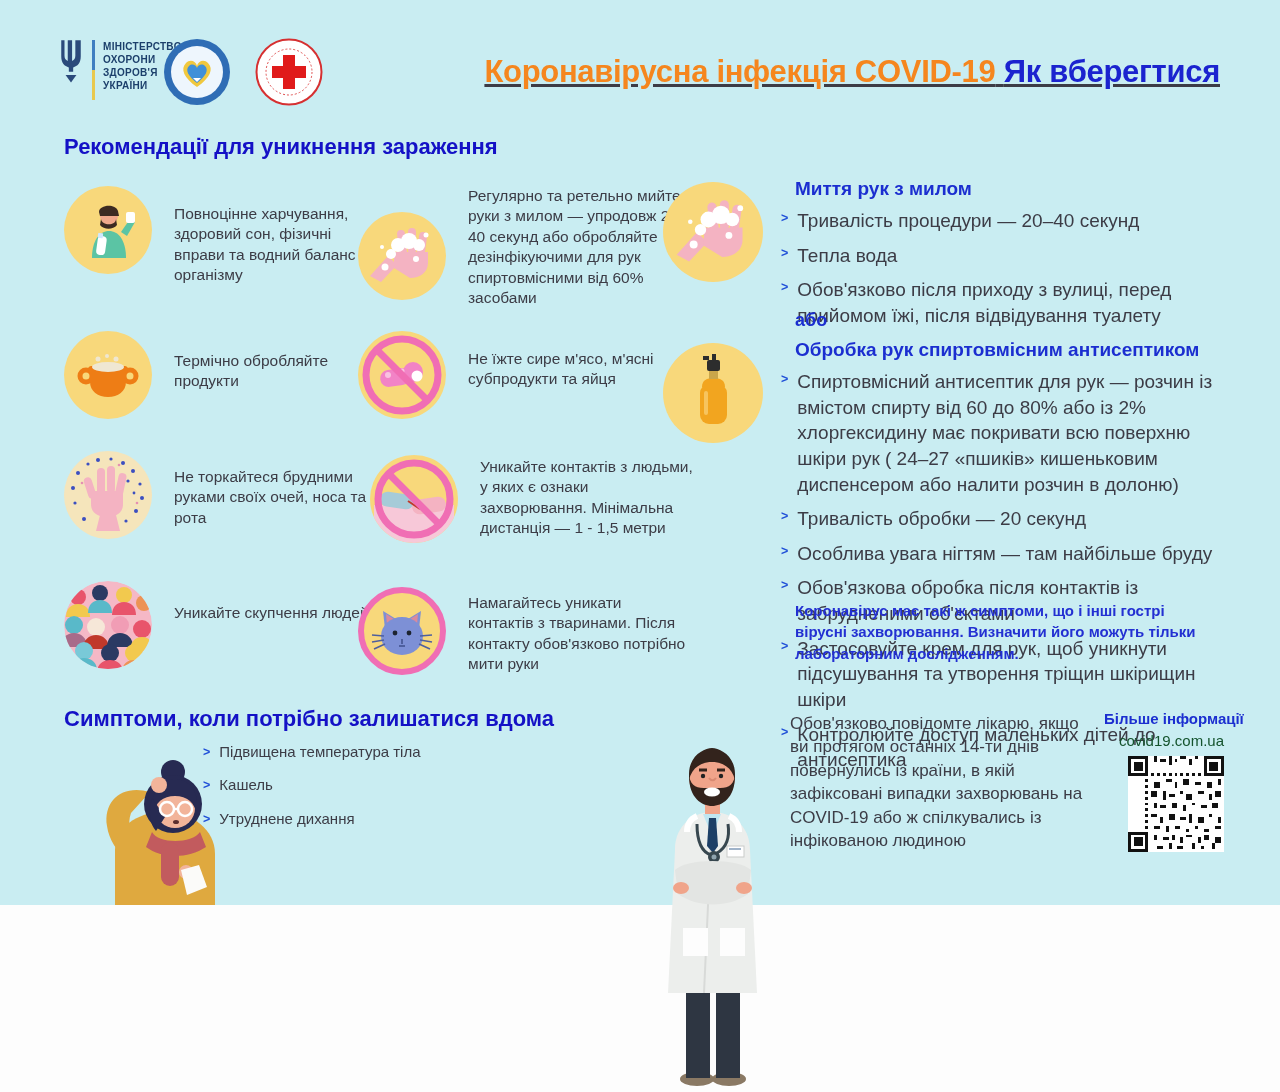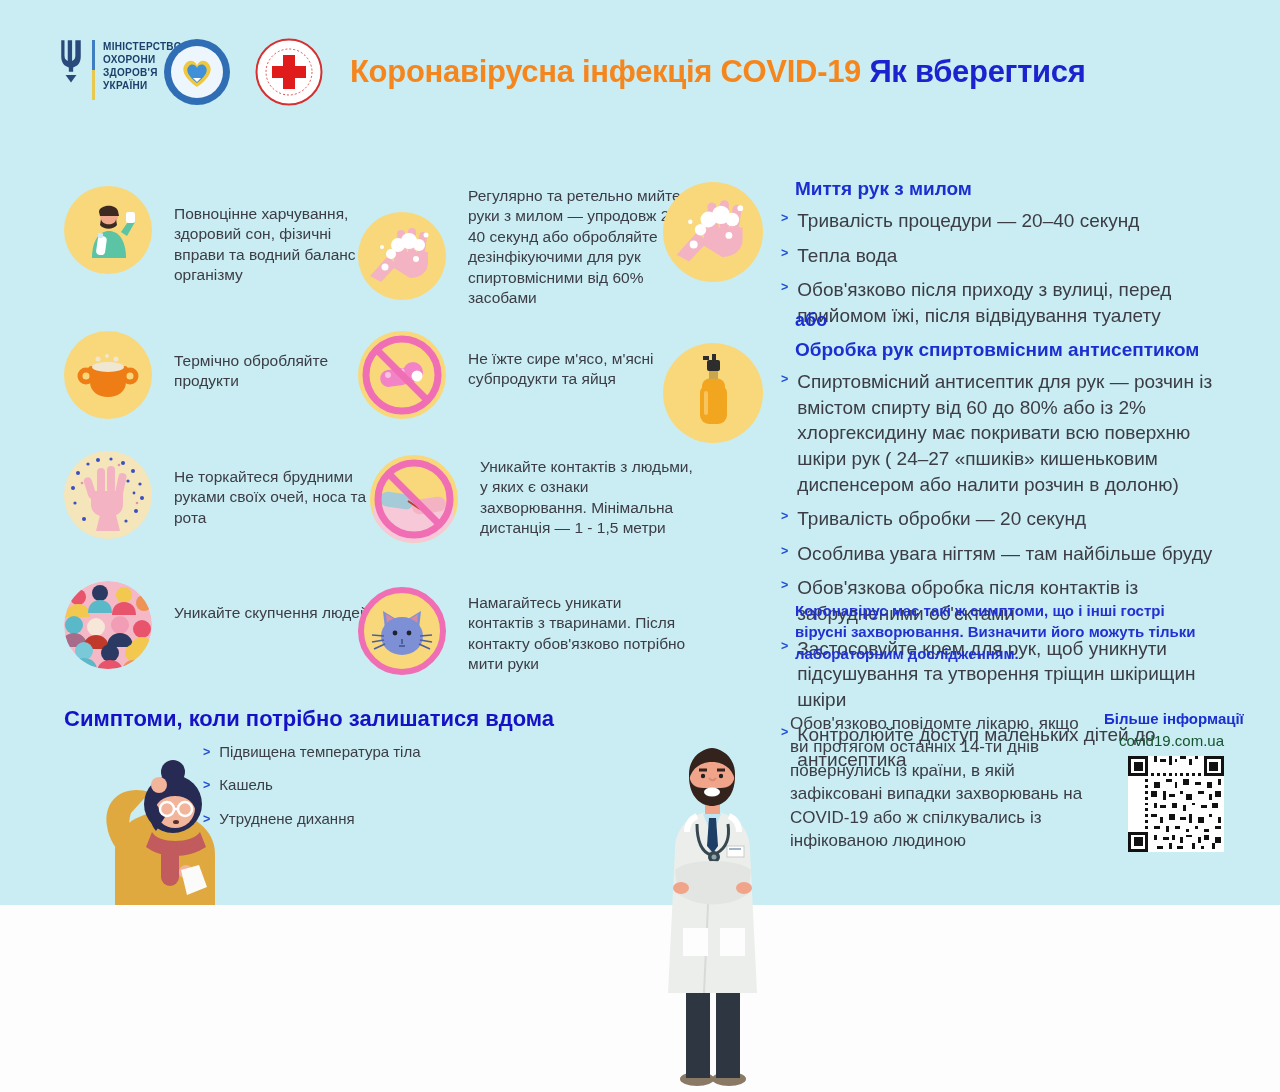--- a/index.html
+++ b/index.html
@@ -7,21 +7,21 @@
           font-family:"Liberation Sans",sans-serif;color:#3c3c46;}
   .abs{position:absolute;}
   .bottom-strip{position:absolute;left:0;top:905px;width:1280px;height:187px;background:#fdfdfd;}
 
   
   .ministry{left:58px;top:40px;display:flex;gap:8px;align-items:flex-start;}
   .min-bar{width:3px;height:60px;background:linear-gradient(#3f7fc1 50%,#e8c94f 50%);}
   .min-text{font-size:10px;font-weight:700;color:#1c3f6b;line-height:1.3;letter-spacing:.3px;}
   .min-text span{display:block;}
   .logo-circ{border-radius:50%;}
-  .title{left:350px;top:54px;width:870px;text-align:left;font-size:31px;font-weight:800;letter-spacing:-.3px;white-space:nowrap;}
+  .title{left:350px;top:54px;width:870px;text-align:right;font-size:31px;font-weight:800;letter-spacing:-.3px;white-space:nowrap;text-decoration:underline;}
   .t-orange{color:#f5861e;}
   .t-blue{color:#1b23cf;}
 
   
   .sec-head{font-size:22px;font-weight:800;color:#1411c6;}
   .sub-head{font-size:19px;font-weight:800;color:#1b2ed0;}
 
   
   .rec-item{position:absolute;display:flex;gap:22px;align-items:flex-start;}
   .ricon{flex:0 0 auto;display:block;line-height:0;}
@@ -82,20 +82,21 @@
       <circle cx="34" cy="34" r="23" fill="#fff" stroke="#e05252" stroke-width="1" stroke-dasharray="2 2"></circle>
       <path d="M28 17h12v11h11v12H40v11H28V40H17V28h11z" fill="#e01b1b"></path>
     </svg>
   </span>
 
   <div class="abs title">
     <span class="t-orange">Коронавірусна інфекція COVID-19</span>
     <span class="t-blue">Як вберегтися</span>
   </div>
 
+  <div class="abs sec-head" style="left:64px;top:134px">Рекомендації для уникнення зараження</div>
 
   <div class="rec-item" style="left:64px;top:186px">
     <span class="ricon">
       <svg width="88" height="88" viewBox="0 0 88 88">
         <circle cx="44" cy="44" r="44" fill="#f8d87b"></circle>
         <path d="M57 46l9-13 5 3-8 14z" fill="#5bc4a4"></path>
         <rect x="62" y="26" width="9" height="11" rx="2" fill="#fff"></rect>
         <circle cx="45" cy="30" r="9" fill="#f0a98c"></circle>
         <path d="M35 26c0-7 16-9 19-1l1 5H36z" fill="#3d2b22"></path>
         <path d="M37 33c1 7 15 7 15 0l1 6c-4 5-13 5-17 0z" fill="#3d2b22"></path>

